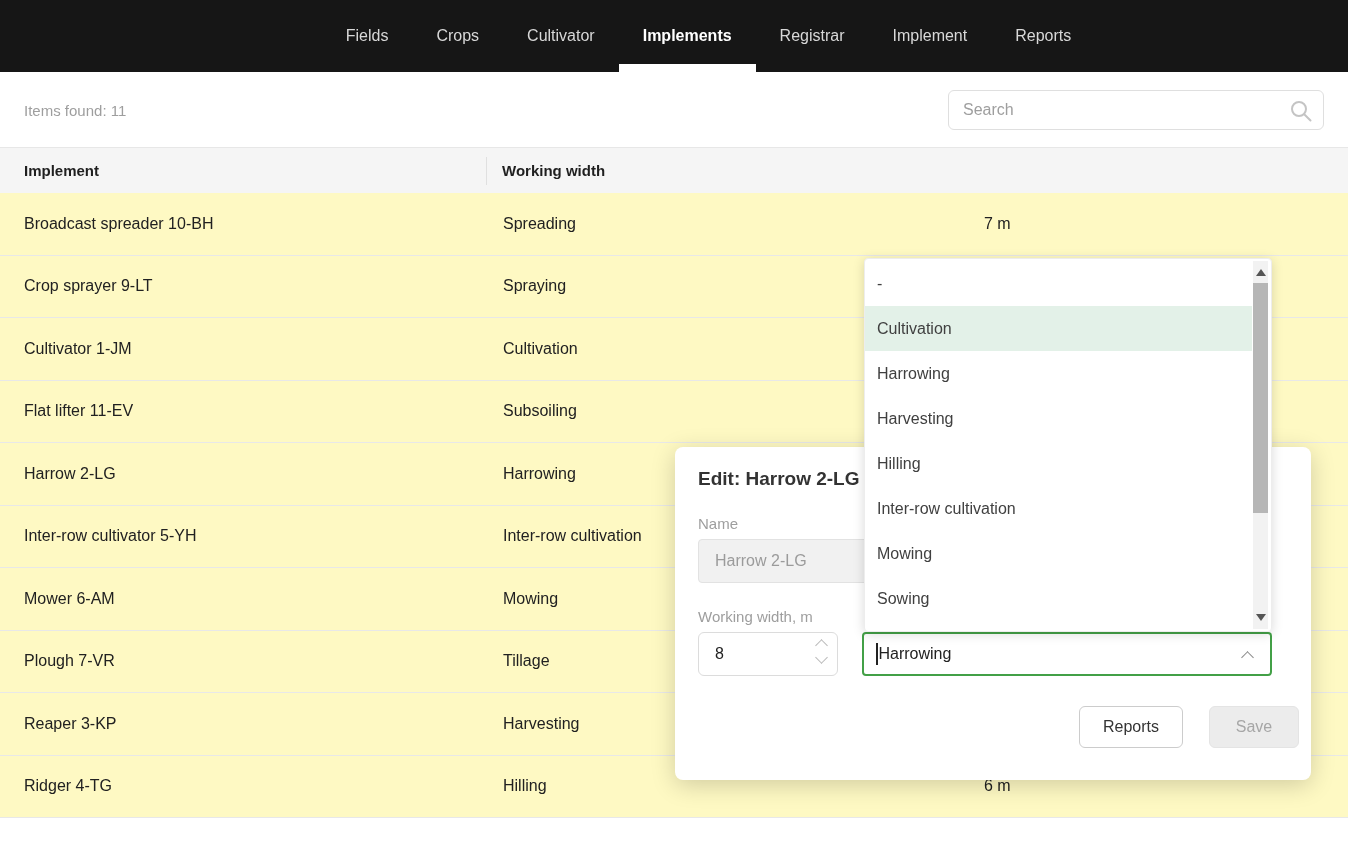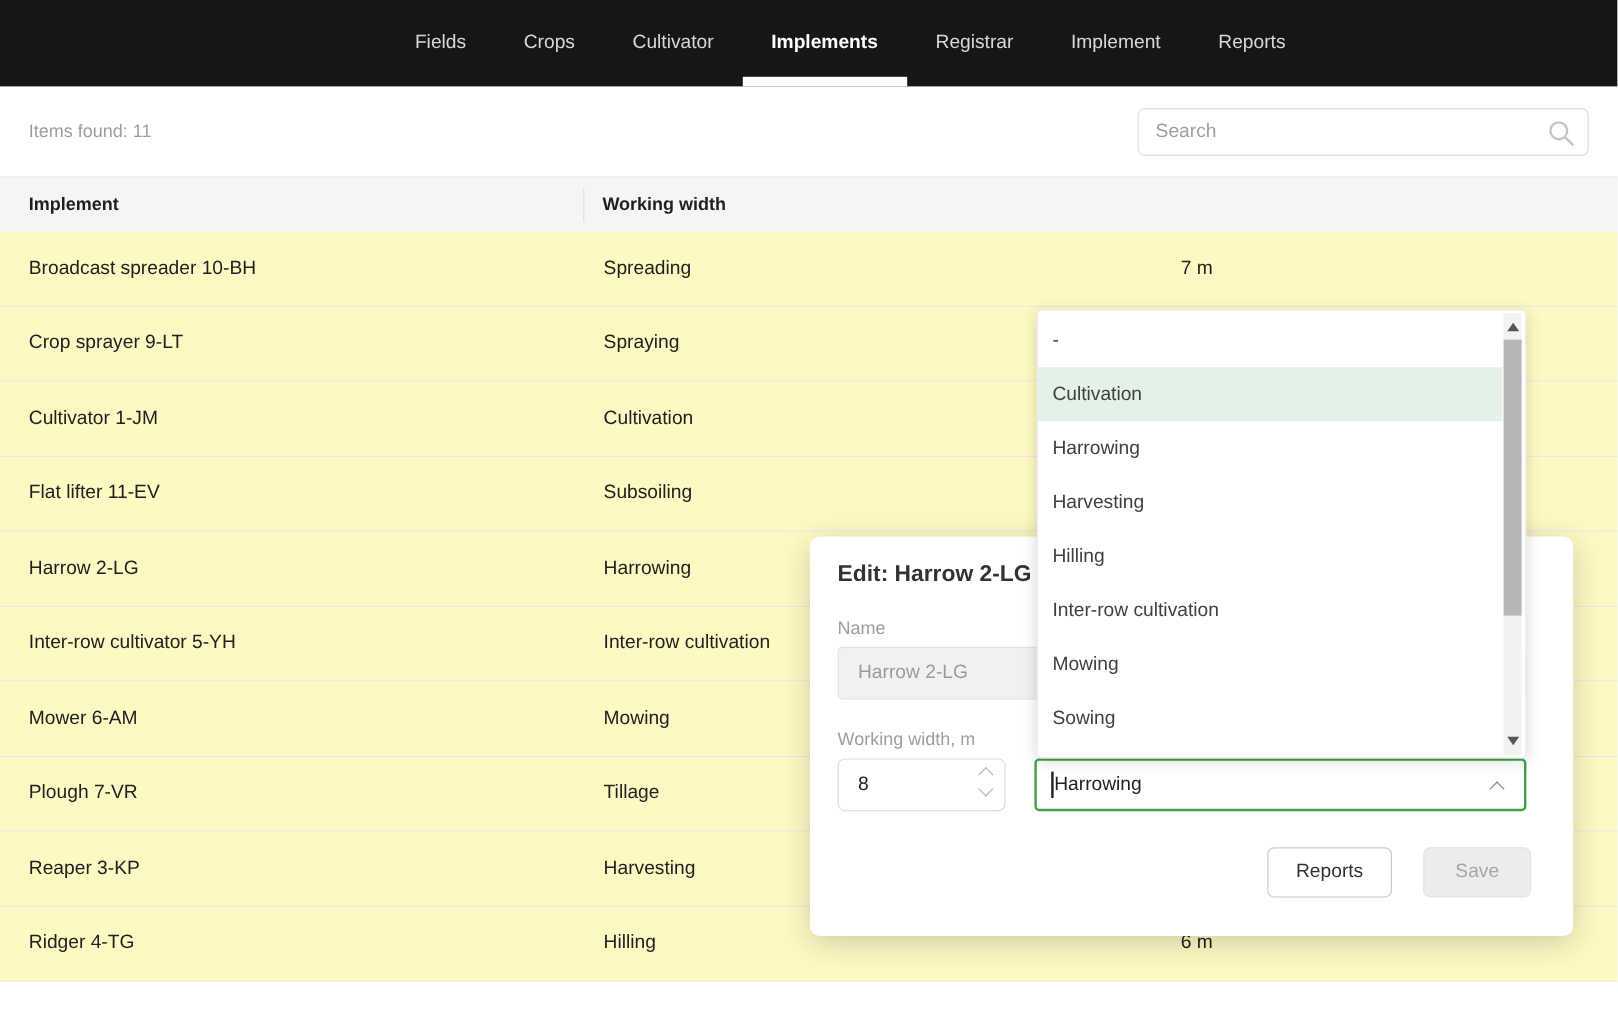--- a/index.html
+++ b/index.html
@@ -35,21 +35,21 @@
   .thead .c3 { flex:1; padding-left:15px; height:28px; line-height:28px; }
   .trow { display:flex; height:62.5px; align-items:center; border-bottom:1px solid #e8e8e8;
           font-size:16px; color:#212121; background:#fef9c3; }
   .trow .c1 { width:487px; padding-left:24px; }
   .trow .c2 { width:482px; padding-left:16px; }
   .trow .c3 { flex:1; padding-left:15px; }
 
   
   .modal { position:absolute; left:675px; top:447px; width:636px; height:333px;
            background:#fff; border-radius:8px; box-shadow:0 5px 25px rgba(0,0,0,.18);
-           padding:21px 35px 0 23px; z-index:10; }
+           padding:21px 12px 0 23px; z-index:10; }
   .modal-title { font-size:19px; font-weight:bold; color:#333; }
   .field-label { margin-top:25px; font-size:15px; color:var(--text-gray,#9e9e9e); }
   .name-input { margin-top:7px; width:574px; height:44px; background:#f1f1f1;
            border:1px solid #e2e2e2; border-radius:4px; color:#9b9b9b; font-size:16px;
            padding-left:16px; font-family:inherit; }
   .field-row { margin-top:7px; display:flex; }
   .num-wrap { position:relative; width:140px; height:44px; }
   .num-input { width:100%; height:100%; border:1px solid #dcdcdc; border-radius:6px;
            padding-left:16px; font-size:16px; color:#222; font-family:inherit; outline:none; }
   .steppers { position:absolute; right:12px; top:9px; display:flex; flex-direction:column; gap:7px; cursor:pointer; }

